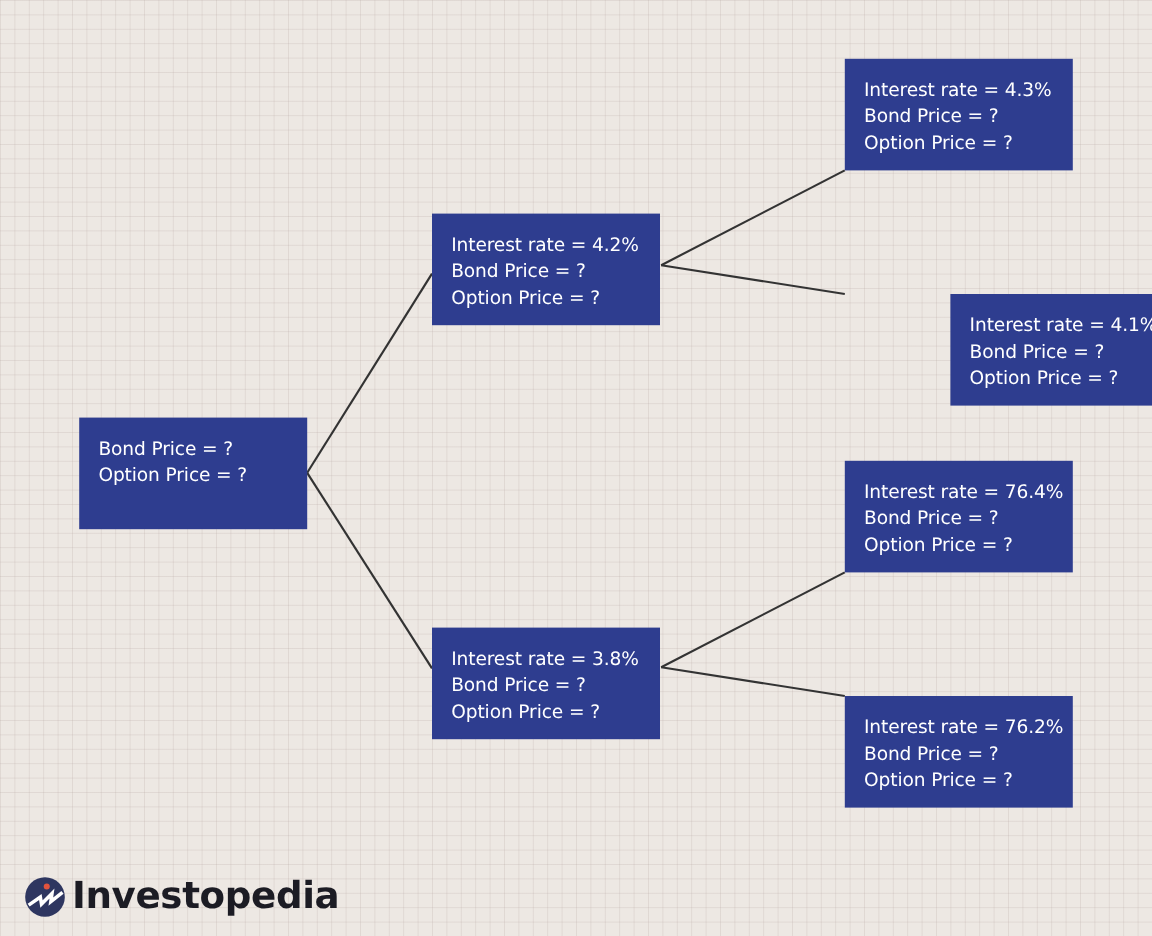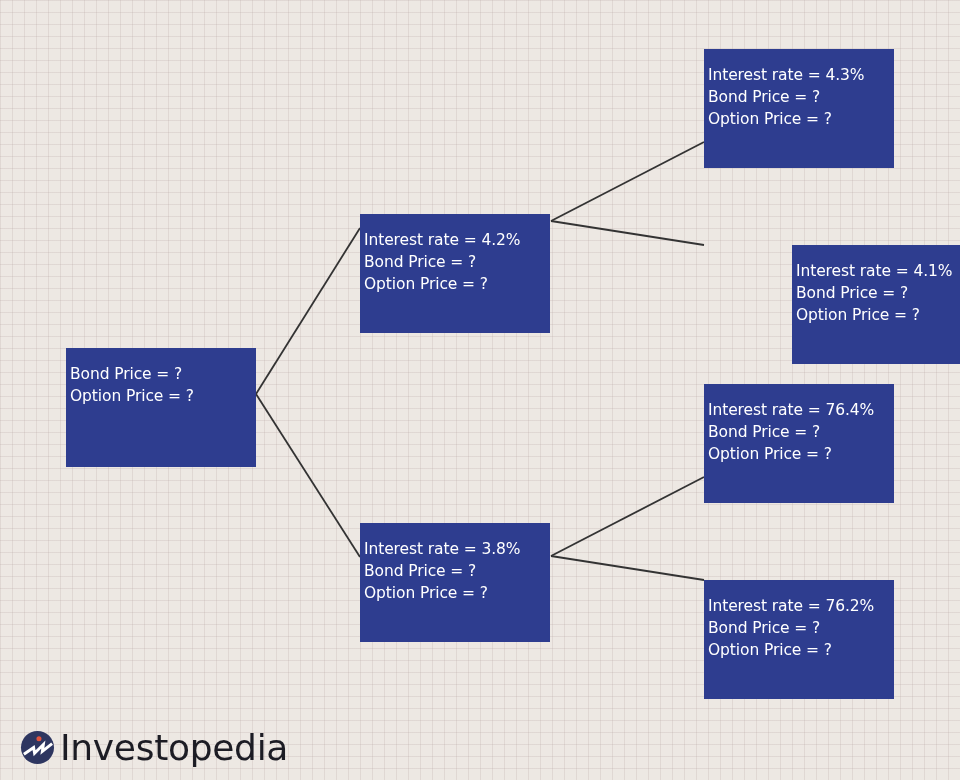--- a/index.html
+++ b/index.html
@@ -8,33 +8,34 @@
     background-color: #ede8e3;
     background-image:
       linear-gradient(to right, rgba(190,175,170,0.28) 1px, transparent 1px),
       linear-gradient(to bottom, rgba(190,175,170,0.28) 1px, transparent 1px);
     background-size: 12px 12px;
     font-family: "DejaVu Sans", sans-serif;
   }
   .connectors { position: absolute; left: 0; top: 0; width: 960px; height: 780px; }
   .node {
     position: absolute; box-sizing: border-box;
-    width: 190px; height: 119px;
+    width: 190px; height: 93px;
     background: #2e3d8f;
     color: #ffffff;
-    padding: 15px 0 0 4px;
+    padding: 15px 0 0 16px;
     font-size: 15.5px; line-height: 22px;
     letter-spacing: -0.1px;
   }
   .node div { white-space: nowrap; }
   .logo { position: absolute; left: 20px; top: 727px; height: 40px; display: flex; align-items: center; }
   .logo-mark { width: 35px; height: 35px; }
   .logo-text {
-    margin-left: 5px; font-size: 36px; color: #1c1c24; letter-spacing: -0.3px;
+    margin-left: 5px; font-size: 31px; color: #1c1c24; letter-spacing: -0.3px;
     font-family: "DejaVu Sans", sans-serif;
+    font-weight: bold;
   }
 </style>
 </head>
 <body>
 
 <svg class="connectors" viewBox="0 0 960 780">
   <g stroke="#333333" stroke-width="1.8" fill="none">
     <line x1="256" y1="394" x2="360" y2="228"></line>
     <line x1="256" y1="394" x2="360" y2="557"></line>
     <line x1="551" y1="221" x2="704" y2="142"></line>
@@ -42,21 +43,21 @@
     <line x1="551" y1="556" x2="704" y2="477"></line>
     <line x1="551" y1="556" x2="704" y2="580"></line>
   </g>
 </svg>
 
 <div class="node" style="left:66px; top:348px;">
   <div>Bond Price = ?</div>
   <div>Option Price = ?</div>
 </div>
 
-<div class="node" style="left:360px; top:178px;margin-top:36px;">
+<div class="node" style="left:360px; top:178px;">
   <div>Interest rate = 4.2%</div>
   <div>Bond Price = ?</div>
   <div>Option Price = ?</div>
 </div>
 
 <div class="node" style="left:360px; top:511px;margin-top:12px;">
   <div>Interest rate = 3.8%</div>
   <div>Bond Price = ?</div>
   <div>Option Price = ?</div>
 </div>

